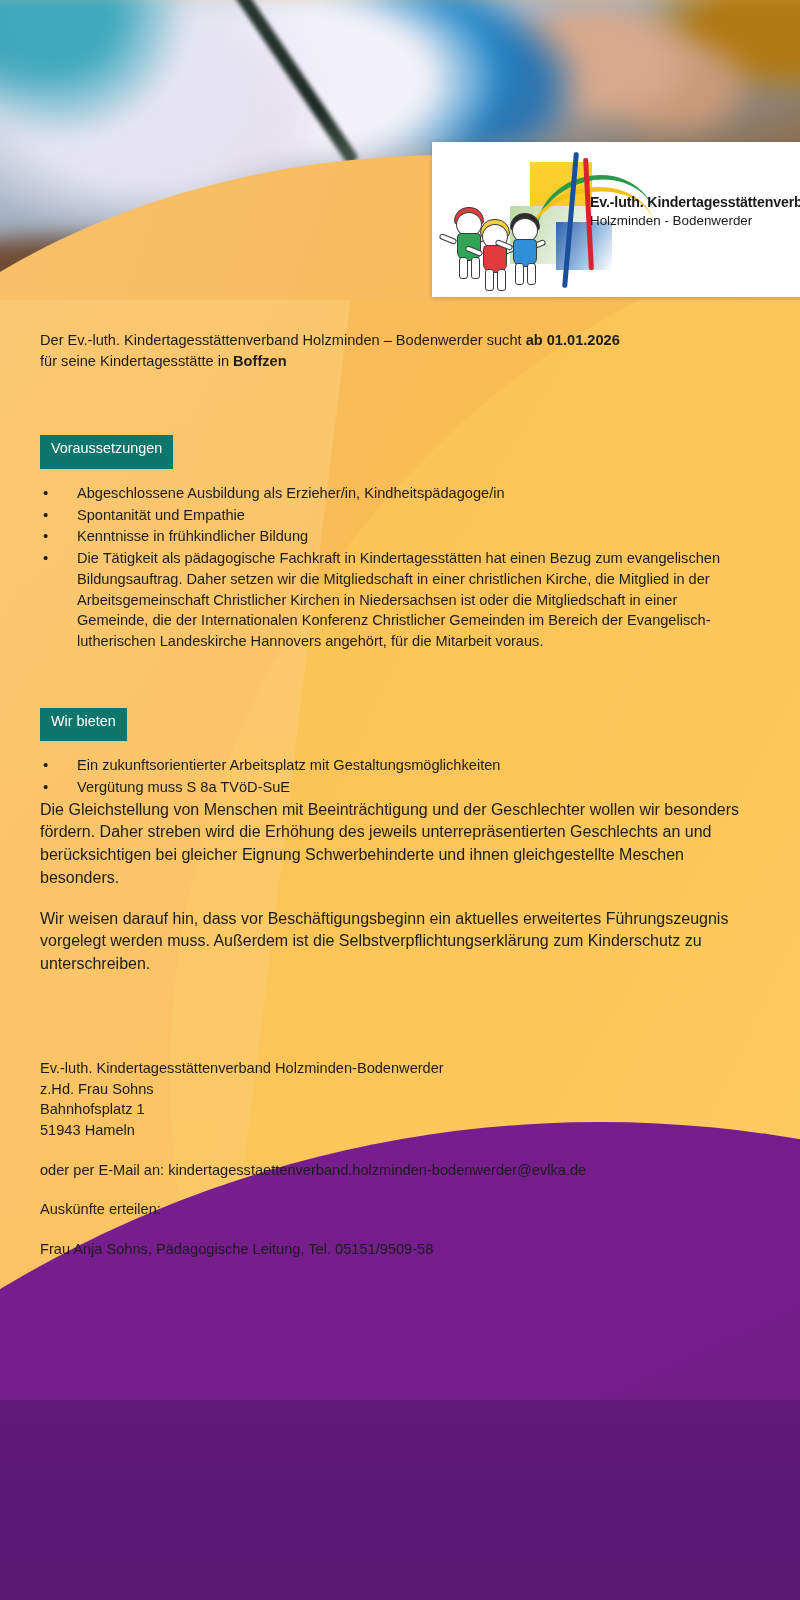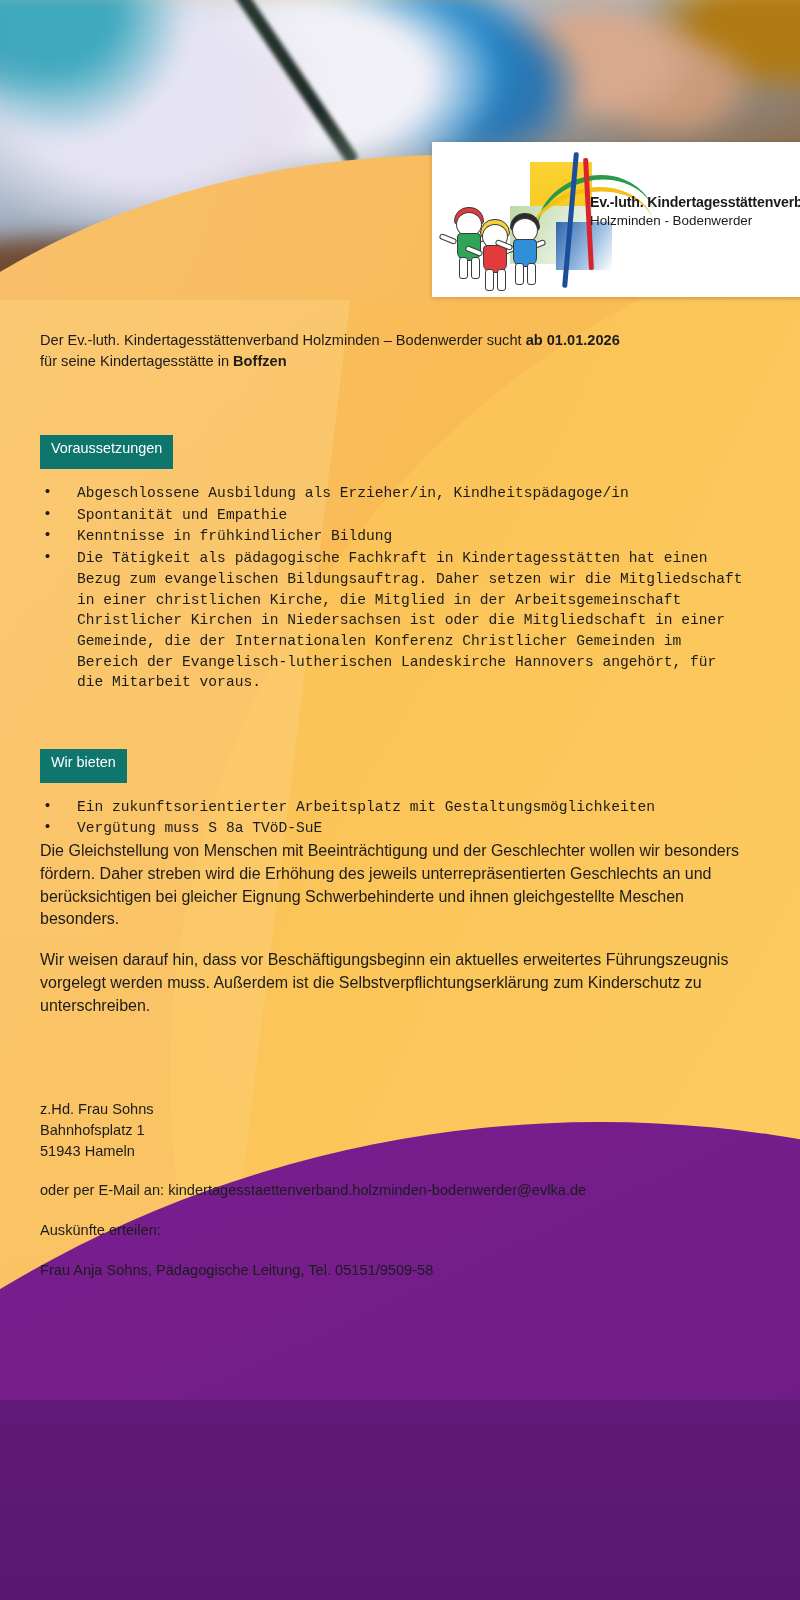--- a/index.html
+++ b/index.html
@@ -281,21 +281,20 @@
     list-style: none;
     margin: 14px 0 0 0;
     padding: 0;
   }
   ul.bullets li {
     position: relative;
     padding-left: 37px;
     font-size: 14.6px;
     line-height: 1.42;
     margin-bottom: 1px;
-    font-family: Liberation Mono, monospace;
   }
   ul.bullets li::before {
     content: "\2022";
     position: absolute;
     left: 3px;
     top: -1px;
     font-size: 15px;
   }
   p.para {
     font-size: 16px;
@@ -397,20 +396,21 @@
       <ul class="bullets">
         <li>Ein zukunftsorientierter Arbeitsplatz mit Gestaltungsmöglichkeiten</li>
         <li>Vergütung muss S 8a TVöD-SuE</li>
       </ul>
       <p class="para gap-after-bullets">Die Gleichstellung von Menschen mit Beeinträchtigung und der Geschlechter wollen wir besonders fördern. Daher streben wird die Erhöhung des jeweils unterrepräsentierten Geschlechts an und berücksichtigen bei gleicher Eignung Schwerbehinderte und ihnen gleichgestellte Meschen besonders.</p>
       <p class="para">Wir weisen darauf hin, dass vor Beschäftigungsbeginn ein aktuelles erweitertes Führungszeugnis vorgelegt werden muss. Außerdem ist die Selbstverpflichtungserklärung zum Kinderschutz zu unterschreiben.</p>
     </div>
 
     <div class="sec-bewerbungen">
       <div class="address">
+        <div>Ev.-luth. Kindertagesstättenverband Holzminden-Bodenwerder</div>
         <div>z.Hd. Frau Sohns</div>
         <div>Bahnhofsplatz 1</div>
         <div>51943 Hameln</div>
         <div class="spacer-line"></div>
         <div>oder per E-Mail an: kindertagesstaettenverband.holzminden-bodenwerder@evlka.de</div>
         <div class="spacer-line"></div>
         <div>Auskünfte erteilen:</div>
         <div class="spacer-line"></div>
         <div>Frau Anja Sohns, Pädagogische Leitung, Tel. 05151/9509-58</div>
       </div>

